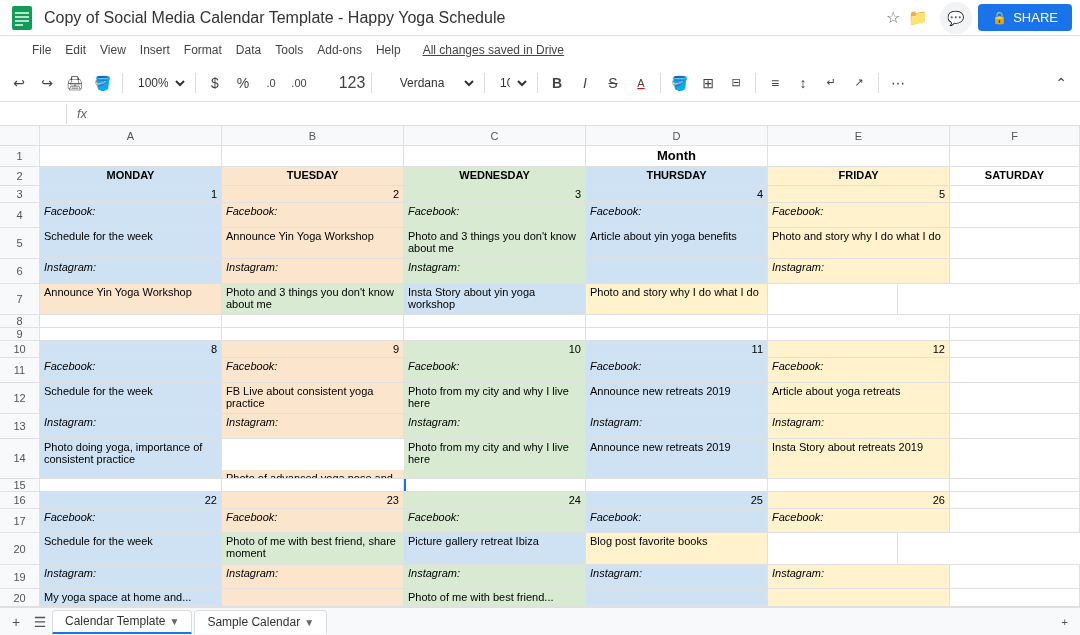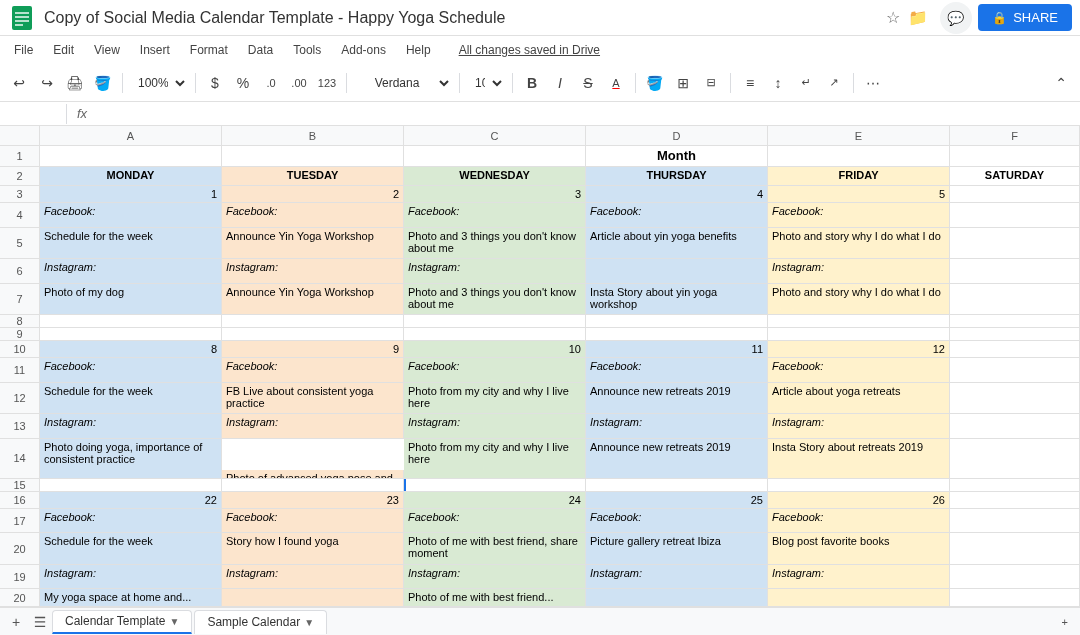--- a/index.html
+++ b/index.html
@@ -7,21 +7,21 @@
 
     
     #title-bar {
       display: flex; align-items: center; height: 36px; padding: 0 8px;
       background: #fff; border-bottom: 1px solid #e0e0e0;
     }
 
     
     #menu-bar {
       display: flex; align-items: center; height: 28px; padding: 0 8px;
-      background: #fff; gap: 8px;
+      background: #fff; gap: 2px; margin-left: 18px;
     }
     #menu-bar span { font-size: 12px; color: #444; padding: 3px 6px; cursor: pointer; border-radius: 3px; }
     .autosave { font-size: 11px; color: #188038; text-decoration: underline; margin-left: 8px; }
 
     
     #toolbar {
       display: flex; align-items: center; height: 38px; padding: 0 6px;
       background: #fff; border-bottom: 1px solid #e0e0e0; gap: 2px;
     }
     .tb-btn {
@@ -174,21 +174,21 @@
   <button class="tb-btn">🪣</button>
   <div class="tb-sep"></div>
   <select class="tb-select tb-zoom">
     <option>100%</option>
   </select>
   <div class="tb-sep"></div>
   <button class="tb-btn">$</button>
   <button class="tb-btn">%</button>
   <button class="tb-btn" style="font-size:11px;">.0</button>
   <button class="tb-btn" style="font-size:11px;">.00</button>
-  <button class="tb-btn" style="font-size:11px;">123</button>
+  <button class="tb-btn" style="font-size:16px;margin-left:25px;">123</button>
   <div class="tb-sep"></div>
   <select class="tb-select tb-font">
     <option>Verdana</option>
   </select>
   <div class="tb-sep"></div>
   <select class="tb-select tb-size">
     <option>10</option>
   </select>
   <div class="tb-sep"></div>
   <button class="tb-btn tb-bold">B</button>
@@ -284,21 +284,20 @@
     <div class="cell cell-a bg-blue" style="font-style:italic;">Instagram:</div>
     <div class="cell cell-b bg-peach" style="font-style:italic;">Instagram:</div>
     <div class="cell cell-c bg-green" style="font-style:italic;">Instagram:</div>
     <div class="cell cell-d bg-blue"></div>
     <div class="cell cell-e bg-yellow" style="font-style:italic;">Instagram:</div>
     <div class="cell cell-f"></div>
   </div>
 
   <div class="grid-row content-tall">
     <div class="row-num">7</div>
-    <div class="cell cell-a bg-blue">Photo of my dog</div>
     <div class="cell cell-b bg-peach">Announce Yin Yoga Workshop</div>
     <div class="cell cell-c bg-green" style="white-space:pre-wrap;">Photo and 3 things you don't know about me</div>
     <div class="cell cell-d bg-blue">Insta Story about yin yoga workshop</div>
     <div class="cell cell-e bg-yellow" style="white-space:pre-wrap;">Photo and story why I do what I do</div>
     <div class="cell cell-f"></div>
   </div>
 
   <div class="grid-row empty-row">
     <div class="row-num">8</div>
     <div class="cell cell-a"></div>
@@ -394,21 +393,20 @@
     <div class="cell cell-b bg-peach" style="font-style:italic;">Facebook:</div>
     <div class="cell cell-c bg-green" style="font-style:italic;">Facebook:</div>
     <div class="cell cell-d bg-blue" style="font-style:italic;">Facebook:</div>
     <div class="cell cell-e bg-yellow" style="font-style:italic;">Facebook:</div>
     <div class="cell cell-f"></div>
   </div>
 
   <div class="grid-row content-tall">
     <div class="row-num">20</div>
     <div class="cell cell-a bg-blue">Schedule for the week</div>
-    <div class="cell cell-b bg-peach">Story how I found yoga</div>
     <div class="cell cell-c bg-green" style="white-space:pre-wrap;">Photo of me with best friend, share moment</div>
     <div class="cell cell-d bg-blue">Picture gallery retreat Ibiza</div>
     <div class="cell cell-e bg-yellow">Blog post favorite books</div>
     <div class="cell cell-f"></div>
   </div>
 
   <div class="grid-row content-row">
     <div class="row-num">19</div>
     <div class="cell cell-a bg-blue" style="font-style:italic;">Instagram:</div>
     <div class="cell cell-b bg-peach" style="font-style:italic;">Instagram:</div>

